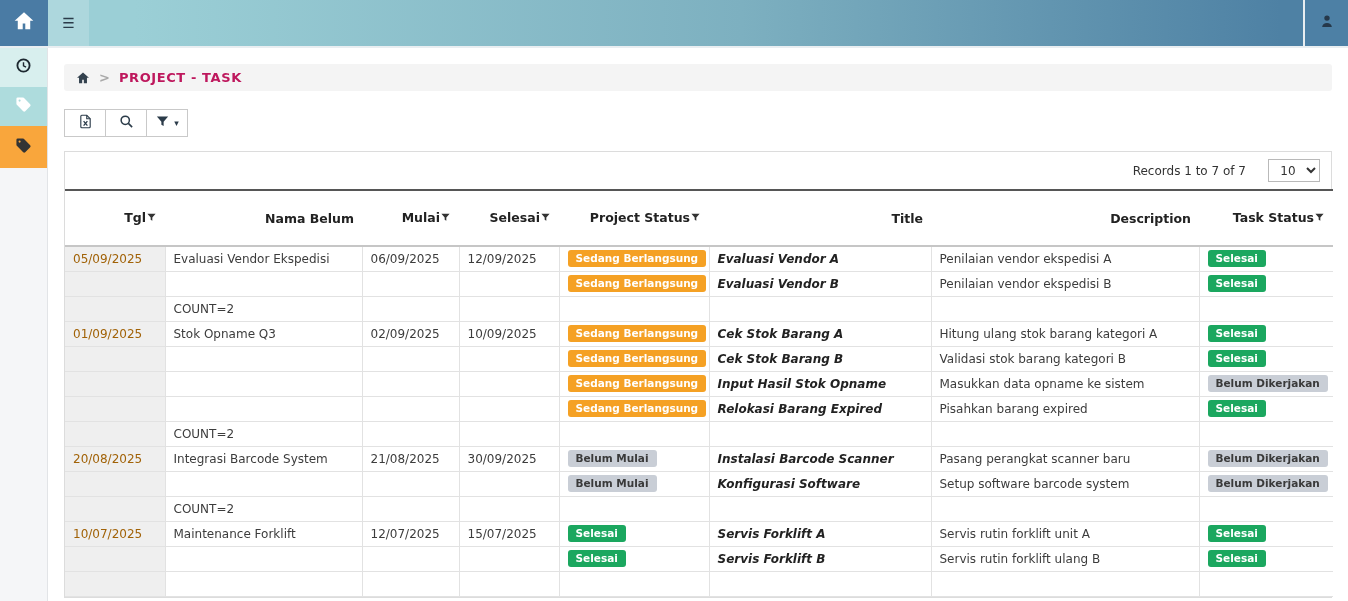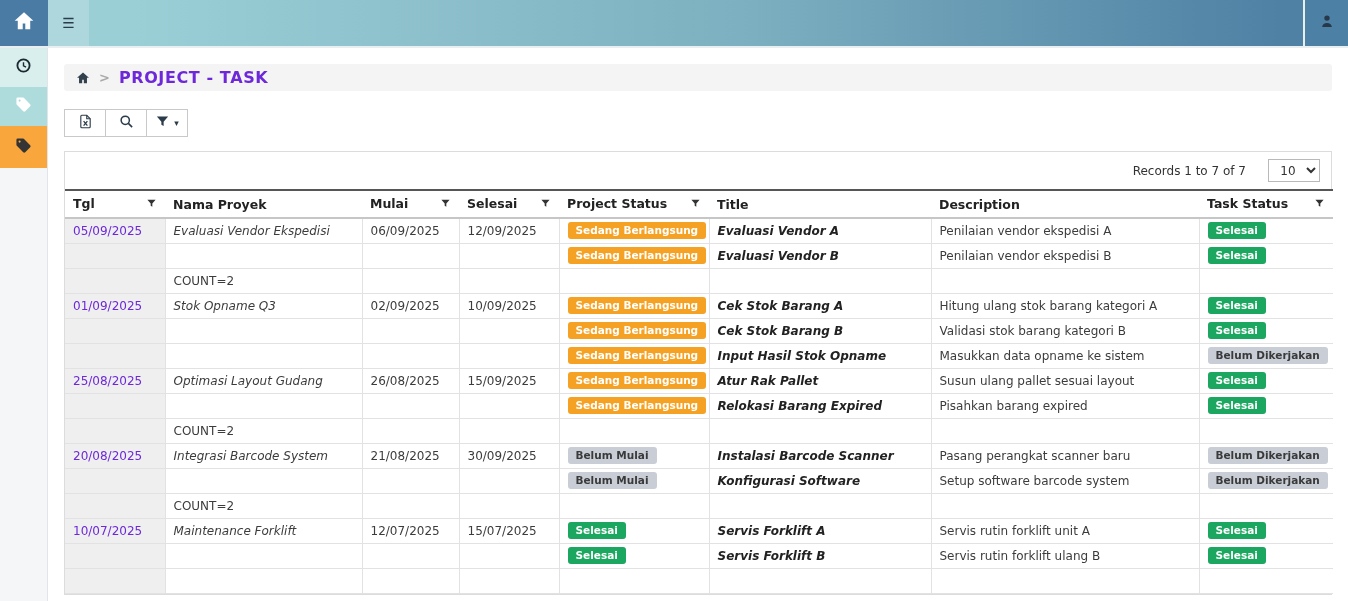--- a/index.html
+++ b/index.html
@@ -27,48 +27,48 @@
   .side-item.s-tag1  { background:#aedcdd; color:#ffffff; }
   .side-item.s-tag2  { background:#f9a63c; color:#343434; height:42px; }
 
   
   .main { position:absolute; top:48px; left:48px; width:1300px; }
 
   .breadcrumb-bar { margin:16px 16px 0 16px; height:27px; background:#f4f4f4; border-radius:3px;
                     display:flex; align-items:center; padding:0 12px; gap:9px; }
   .breadcrumb-bar .bc-home svg { width:14px; height:14px; color:#33414e; display:block; }
   .bc-sep { color:#a9a9a9; font-size:13px; font-weight:bold; }
-  .page-title { font-size:16px; font-weight:bold; color:#6d28d9; letter-spacing:0.6px; }
+  .page-title { font-size:13px; font-weight:bold; color:#be185d; letter-spacing:0.6px; }
 
   .toolbar { margin:18px 16px 0 16px; display:flex; }
   .tbtn { min-width:42px; height:28px; background:#fff; border:1px solid #c9c9c9; margin-left:-1px;
           display:flex; align-items:center; justify-content:center; color:#2b3b49; cursor:pointer; padding:0 8px; }
   .tbtn:first-child { margin-left:0; }
   .tbtn svg { width:15px; height:15px; }
   .tbtn .caret { font-size:9px; margin-left:4px; color:#2b3b49; }
 
   
   .table-wrap { margin:14px 16px 0 16px; border:1px solid #dcdcdc; background:#fff; }
   .records-bar { height:37px; display:flex; align-items:center; padding:0 11px; gap:22px;
                  font-size:12px; color:#333;justify-content:flex-end; }
   .page-size { width:52px; height:23px; font-size:12px; color:#333; border:1px solid #b9b9b9;
                background:#fff; text-align:center; font-family:inherit; }
 
   table.grid { width:100%; border-collapse:collapse; table-layout:fixed; font-size:12px; color:#333; }
   table.grid thead th { border-top:2px solid #565656; border-bottom:2px solid #c6c6c6;
-                        padding:5px 8px; height:27px; text-align:left; font-size:12.5px; color:#222;
+                        padding:19px 8px; height:27px; text-align:right; font-size:12.5px; color:#222;
                         background:#fff; white-space:nowrap; overflow:hidden; }
   table.grid th .funnel { float:right; color:#333; cursor:pointer; margin-top:1px; }
   table.grid th .funnel svg { width:11px; height:11px; }
   table.grid td { border:1px solid #e2e2e2; border-top:none; height:25px; padding:3px 8px;
                   white-space:nowrap; overflow:hidden; vertical-align:middle; background:#fff; }
   table.grid td:first-child { border-left:none; }
   table.grid td:last-child { border-right:none; }
-  td.c-tgl { background:#efefef !important; color:#6d28d9; }
-  td.c-proyek { font-style:italic; color:#3c3c3c; }
+  td.c-tgl { background:#efefef !important; color:#a16207; }
+  td.c-proyek { color:#3c3c3c; }
   td.c-proyek.plain { font-style:normal; }
   td.c-date { color:#3c3c3c;margin-left:12px; }
   td.c-title { font-weight:bold; font-style:italic; color:#222; }
   td.c-desc { color:#3c3c3c; }
 
   .badge { display:inline-block; padding:3px 8px; border-radius:3px; font-size:10.5px;
            font-weight:bold; line-height:11px; }
   .badge.orange { background:#f5a124; color:#fff; }
   .badge.green  { background:#1ba75f; color:#fff; }
   .badge.gray   { background:#c9ced6; color:#3a3a3a; }
@@ -178,21 +178,21 @@
           <col style="width: 150px;">
           <col style="width: 222px;">
           <col style="width: 268px;">
           <col style="width: 134px;">
         </colgroup>
       <thead>
         <tr>
             <th><span>Tgl</span><span class="funnel"><svg viewBox="0 0 24 24" width="11" height="11">
                   <path d="M3 4h18l-7.2 8.2V19l-3.6-1.9v-4.9z" fill="currentColor"></path>
                 </svg></span></th>
-            <th><span>Nama Proyek</span></th>
+            <th><span>Nama Belum</span></th>
             <th><span>Mulai</span><span class="funnel"><svg viewBox="0 0 24 24" width="11" height="11">
                   <path d="M3 4h18l-7.2 8.2V19l-3.6-1.9v-4.9z" fill="currentColor"></path>
                 </svg></span></th>
             <th><span>Selesai</span><span class="funnel"><svg viewBox="0 0 24 24" width="11" height="11">
                   <path d="M3 4h18l-7.2 8.2V19l-3.6-1.9v-4.9z" fill="currentColor"></path>
                 </svg></span></th>
             <th><span>Project Status</span><span class="funnel"><svg viewBox="0 0 24 24" width="11" height="11">
                   <path d="M3 4h18l-7.2 8.2V19l-3.6-1.9v-4.9z" fill="currentColor"></path>
                 </svg></span></th>
             <th><span>Title</span></th>
@@ -255,30 +255,20 @@
           </tr>
           <tr>
             <td class="c-tgl"></td>
             <td class="c-proyek"></td>
             <td class="c-date"></td>
             <td class="c-date"></td>
             <td><span class="badge orange">Sedang Berlangsung</span></td>
             <td class="c-title">Input Hasil Stok Opname</td>
             <td class="c-desc">Masukkan data opname ke sistem</td>
             <td><span class="badge gray">Belum Dikerjakan</span></td>
-          </tr>
-          <tr>
-            <td class="c-tgl">25/08/2025</td>
-            <td class="c-proyek">Optimasi Layout Gudang</td>
-            <td class="c-date">26/08/2025</td>
-            <td class="c-date">15/09/2025</td>
-            <td><span class="badge orange">Sedang Berlangsung</span></td>
-            <td class="c-title">Atur Rak Pallet</td>
-            <td class="c-desc">Susun ulang pallet sesuai layout</td>
-            <td><span class="badge green">Selesai</span></td>
           </tr>
           <tr>
             <td class="c-tgl"></td>
             <td class="c-proyek"></td>
             <td class="c-date"></td>
             <td class="c-date"></td>
             <td><span class="badge orange">Sedang Berlangsung</span></td>
             <td class="c-title">Relokasi Barang Expired</td>
             <td class="c-desc">Pisahkan barang expired</td>
             <td><span class="badge green">Selesai</span></td>

